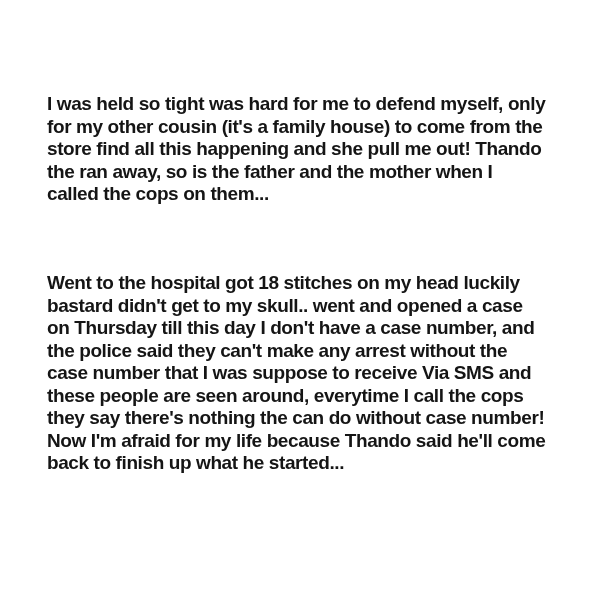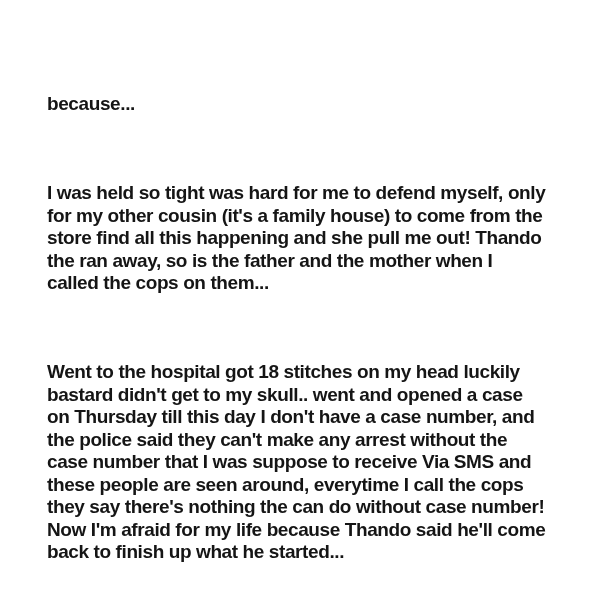--- a/index.html
+++ b/index.html
@@ -31,21 +31,20 @@
     padding: 0;
   }
   .post p:last-child {
     margin-bottom: 16px;
   }
 </style>
 </head>
 <body style="background: rgb(255, 255, 255);">
 
 <div class="post" style="color: rgb(21, 21, 21);">
-  <p>because...</p>
   <p>I was held so tight was hard for me to defend myself, only
 for my other cousin (it's a family house) to come from the
 store find all this happening and she pull me out! Thando
 the ran away, so is the father and the mother when I
 called the cops on them...</p>
   <p>Went to the hospital got 18 stitches on my head luckily
 bastard didn't get to my skull.. went and opened a case
 on Thursday till this day I don't have a case number, and
 the police said they can't make any arrest without the
 case number that I was suppose to receive Via SMS and

